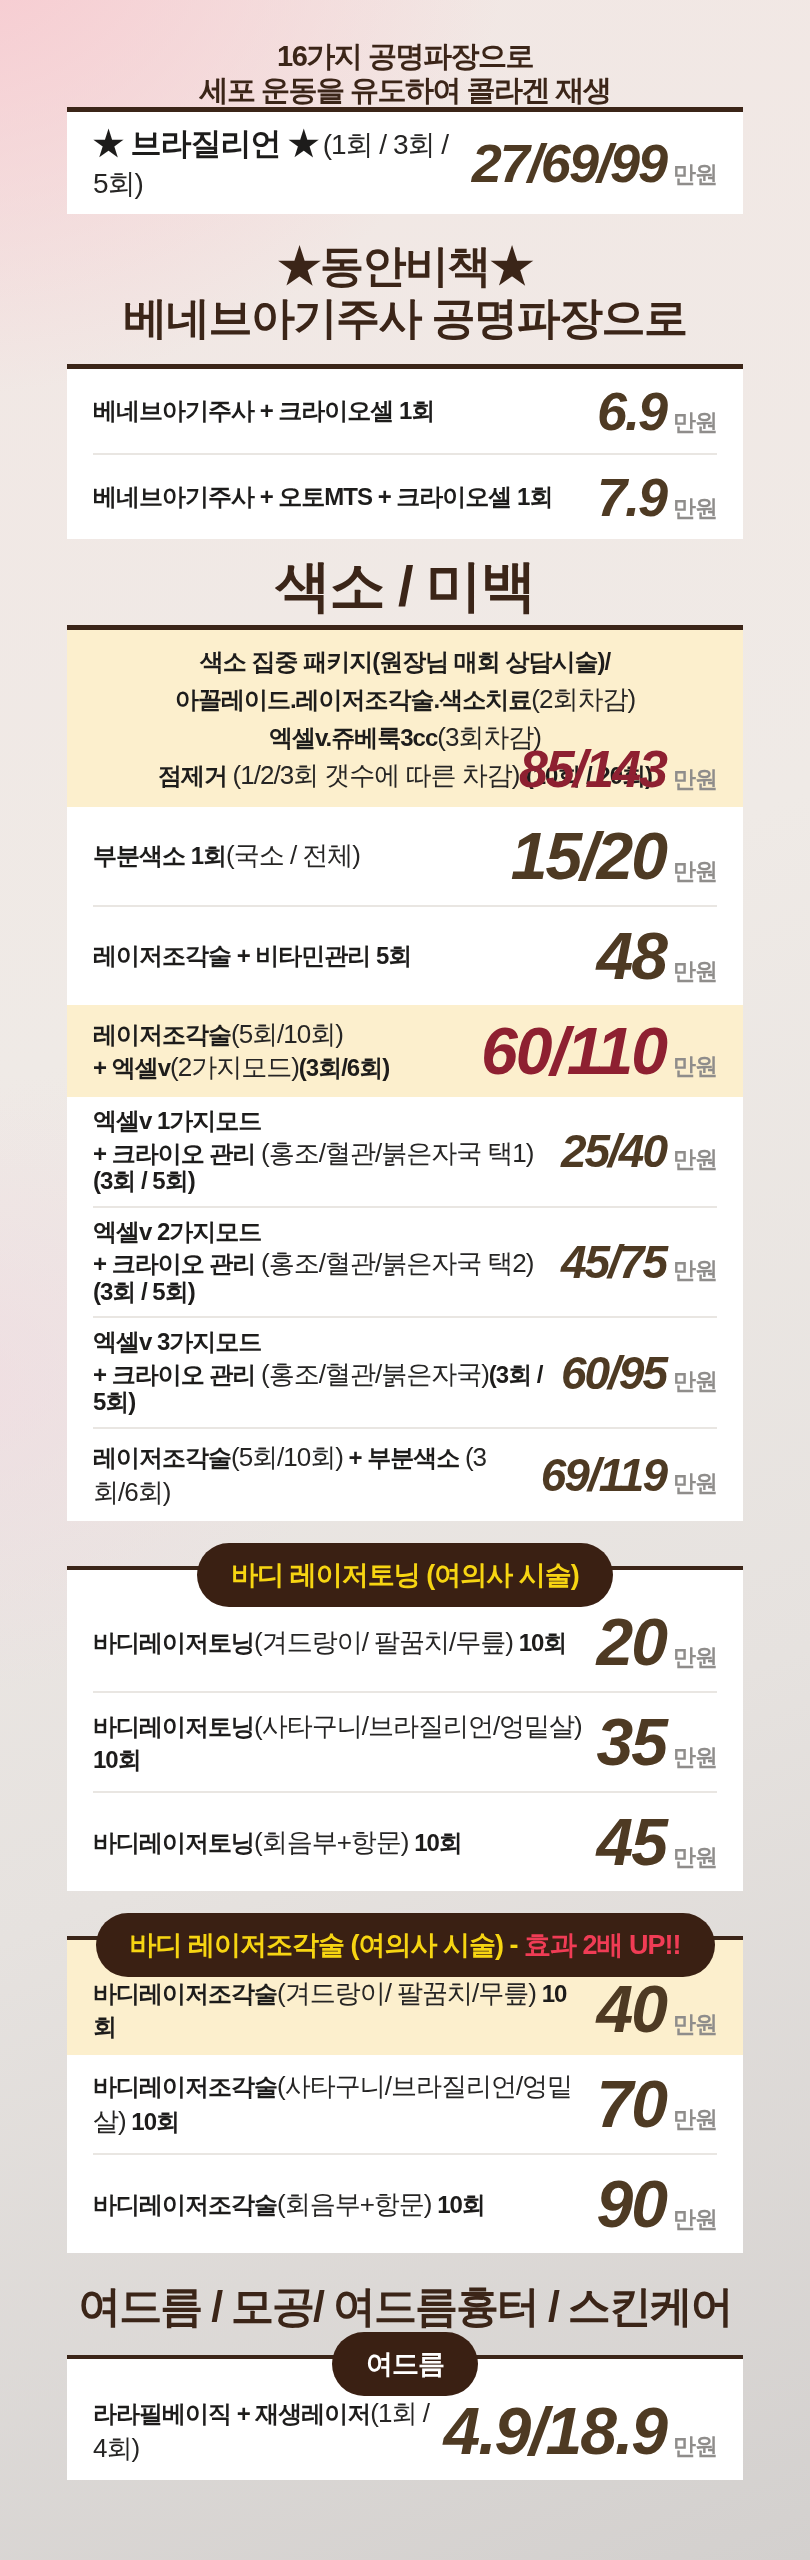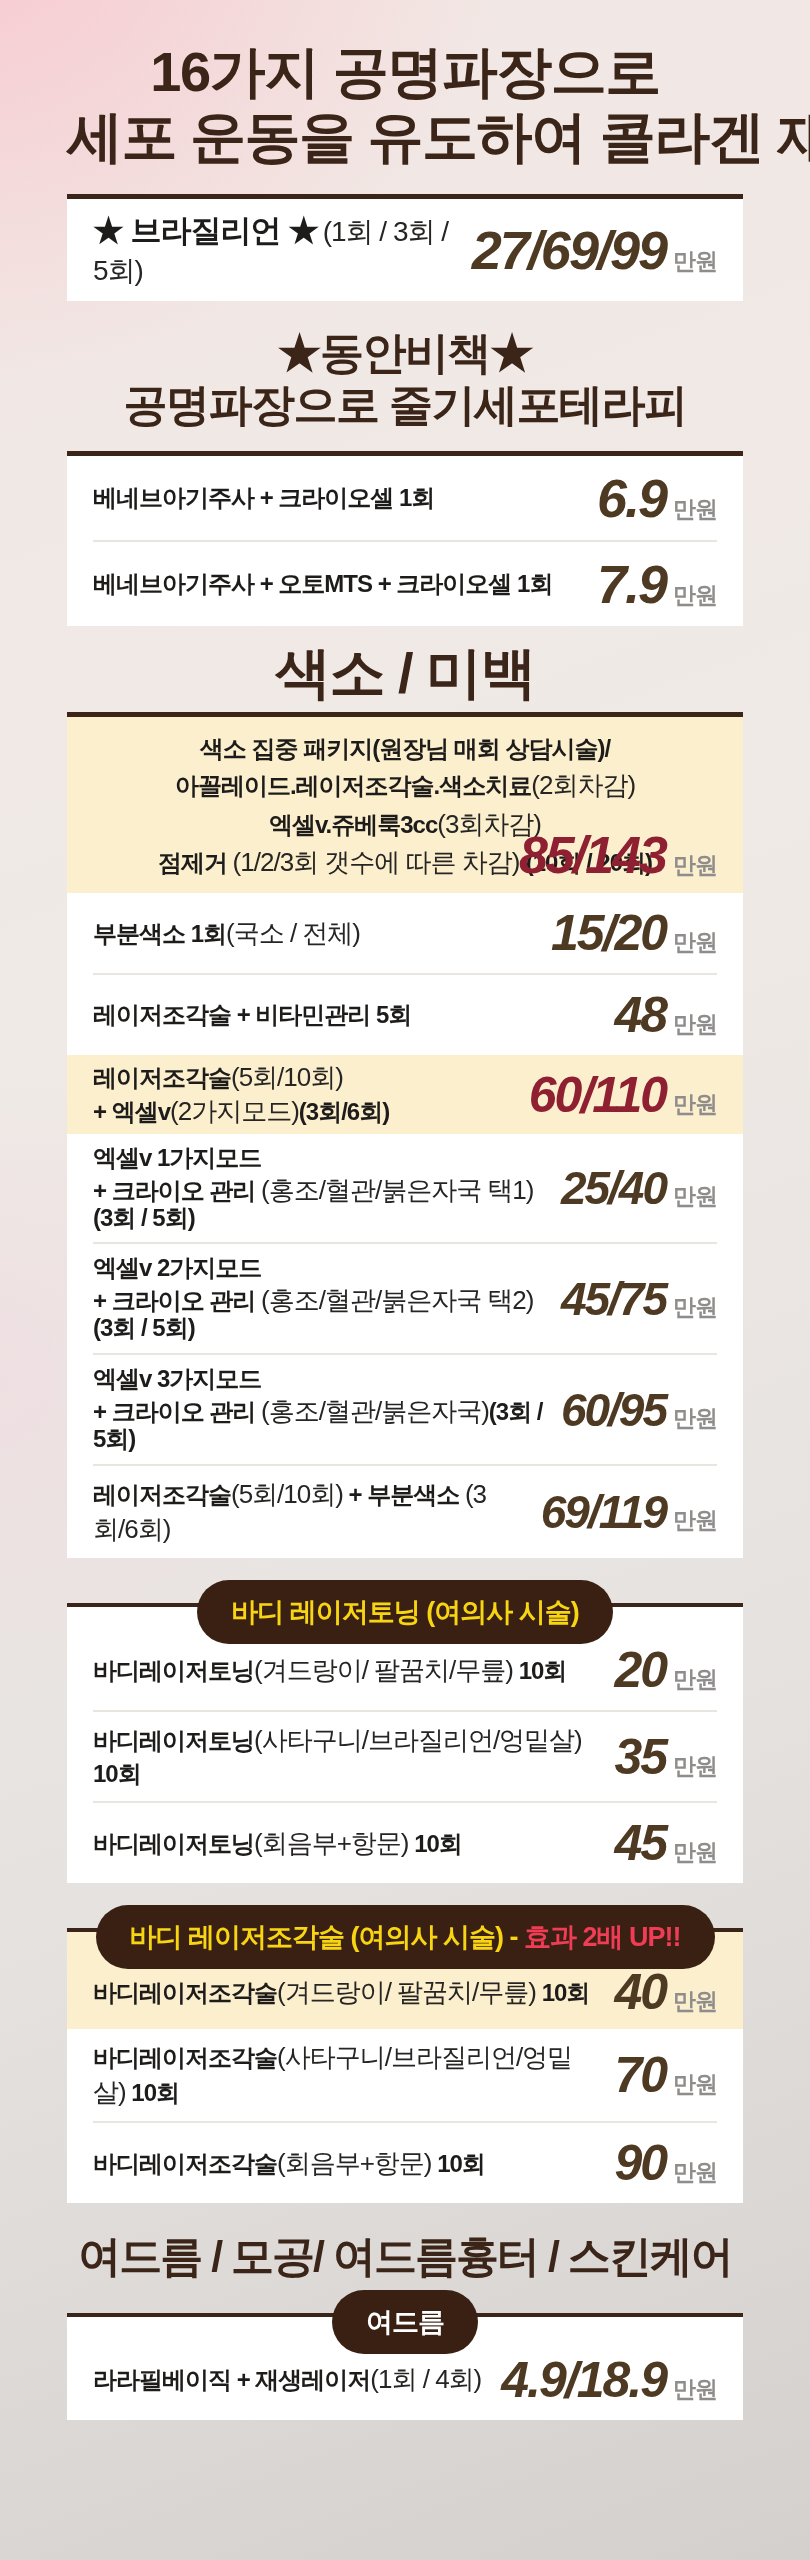--- a/index.html
+++ b/index.html
@@ -8,45 +8,45 @@
     width:810px; height:2560px; overflow:hidden;
     font-family:"Liberation Sans", sans-serif;
     background:
       radial-gradient(900px 760px at -6% -3%, rgba(248,199,206,.95), rgba(248,199,206,0) 62%),
       radial-gradient(620px 520px at -4% 54%, rgba(242,214,224,.5), rgba(242,214,224,0) 60%),
       linear-gradient(160deg, #f2e7e4 0%, #efeae6 38%, #e6e2df 68%, #d3d0ce 100%);
   }
   .content{ width:676px; margin:0 auto; padding-top:40px; }
 
   
-  .h1{ text-align:center; color:#3b2518; font-weight:800; font-size:56px;
-       line-height:1.16; letter-spacing:-1.5px; margin-bottom:24px; }
+  .h1{ text-align:center; color:#3b2518; font-weight:800; font-size:29px;
+       line-height:1.16; letter-spacing:-1.5px; }
   .h1 .t-line, .h2 .t-line{ display:block; white-space:nowrap; }
   .h2{ text-align:center; color:#3b2518; font-weight:800; font-size:44px;
        line-height:1.18; letter-spacing:-1.5px; margin:26px 0 20px; }
   .h2-pigment{ font-size:56px; margin:14px 0 6px; }
-  .h2-acne{ font-size:43px; letter-spacing:-2px; white-space:nowrap; margin:28px 0 8px; }
+  .h2-acne{ font-size:43px; letter-spacing:-2px; white-space:nowrap; margin:28px 0 0; }
 
   
   .card{ background:#fff; border-top:5px solid #3b2518; padding:0 26px; }
   .card.no-border{ border-top:none; }
   .row{ display:flex; justify-content:space-between; align-items:center;
         padding:11px 0; border-bottom:2px solid #e9e6e2; min-height:70px; }
   .row:last-child{ border-bottom:none; }
   .row.pre-hl{ border-bottom:none; }
   .row.hl{ background:#fcefcd; margin:0 -26px; padding:8px 26px; border-bottom:none; }
   .lblwrap{ flex:1 1 auto; padding-right:10px; }
   .ln{ line-height:1.12; }
   .ln + .ln{ margin-top:4px; }
   .lbl{ font-size:24px; font-weight:800; color:#1d1c1b; letter-spacing:-1px; }
   .lr{ font-size:26px; font-weight:500; color:#262524; letter-spacing:-1px; }
 
   
   .pricewrap{ display:flex; align-items:baseline; flex:0 0 auto; }
-  .price{ font-size:50px; font-weight:800; font-style:italic; color:#4e3a23;
+  .price{ font-size:66px; font-weight:800; font-style:italic; color:#4e3a23;
           letter-spacing:-2px; white-space:nowrap; }
   .price.p46{ font-size:46px; }
   .price.p54{ font-size:54px;text-align:right; }
   .price.red{ color:#8e2031; }
   .unit{ font-size:23px; font-weight:700; color:#8f8d8b; margin-left:7px;
          letter-spacing:-1px; }
 
   
   .pkg{ background:#fcefcd; margin:0 -26px; padding:16px 26px 14px; position:relative;text-align:center; }
   .pkg .ln{ line-height:1.32; }
@@ -85,21 +85,21 @@
       </div>
       <div class="pricewrap">
         <span class="price p54">27/69/99</span>
         <span class="unit">만원</span>
       </div>
     </div>
   </section>
 
   <h2 class="h2">
     <span class="t-line">★동안비책★</span>
-    <span class="t-line">공명파장으로 줄기세포테라피</span>
+    <span class="t-line">베네브아기주사 공명파장으로</span>
   </h2>
 
   <section class="card">
     <div class="row">
       <div class="lblwrap">
         <span class="lbl">베네브아기주사 + 크라이오셀 1회</span>
       </div>
       <div class="pricewrap">
         <span class="price p54">6.9</span>
         <span class="unit">만원</span>

